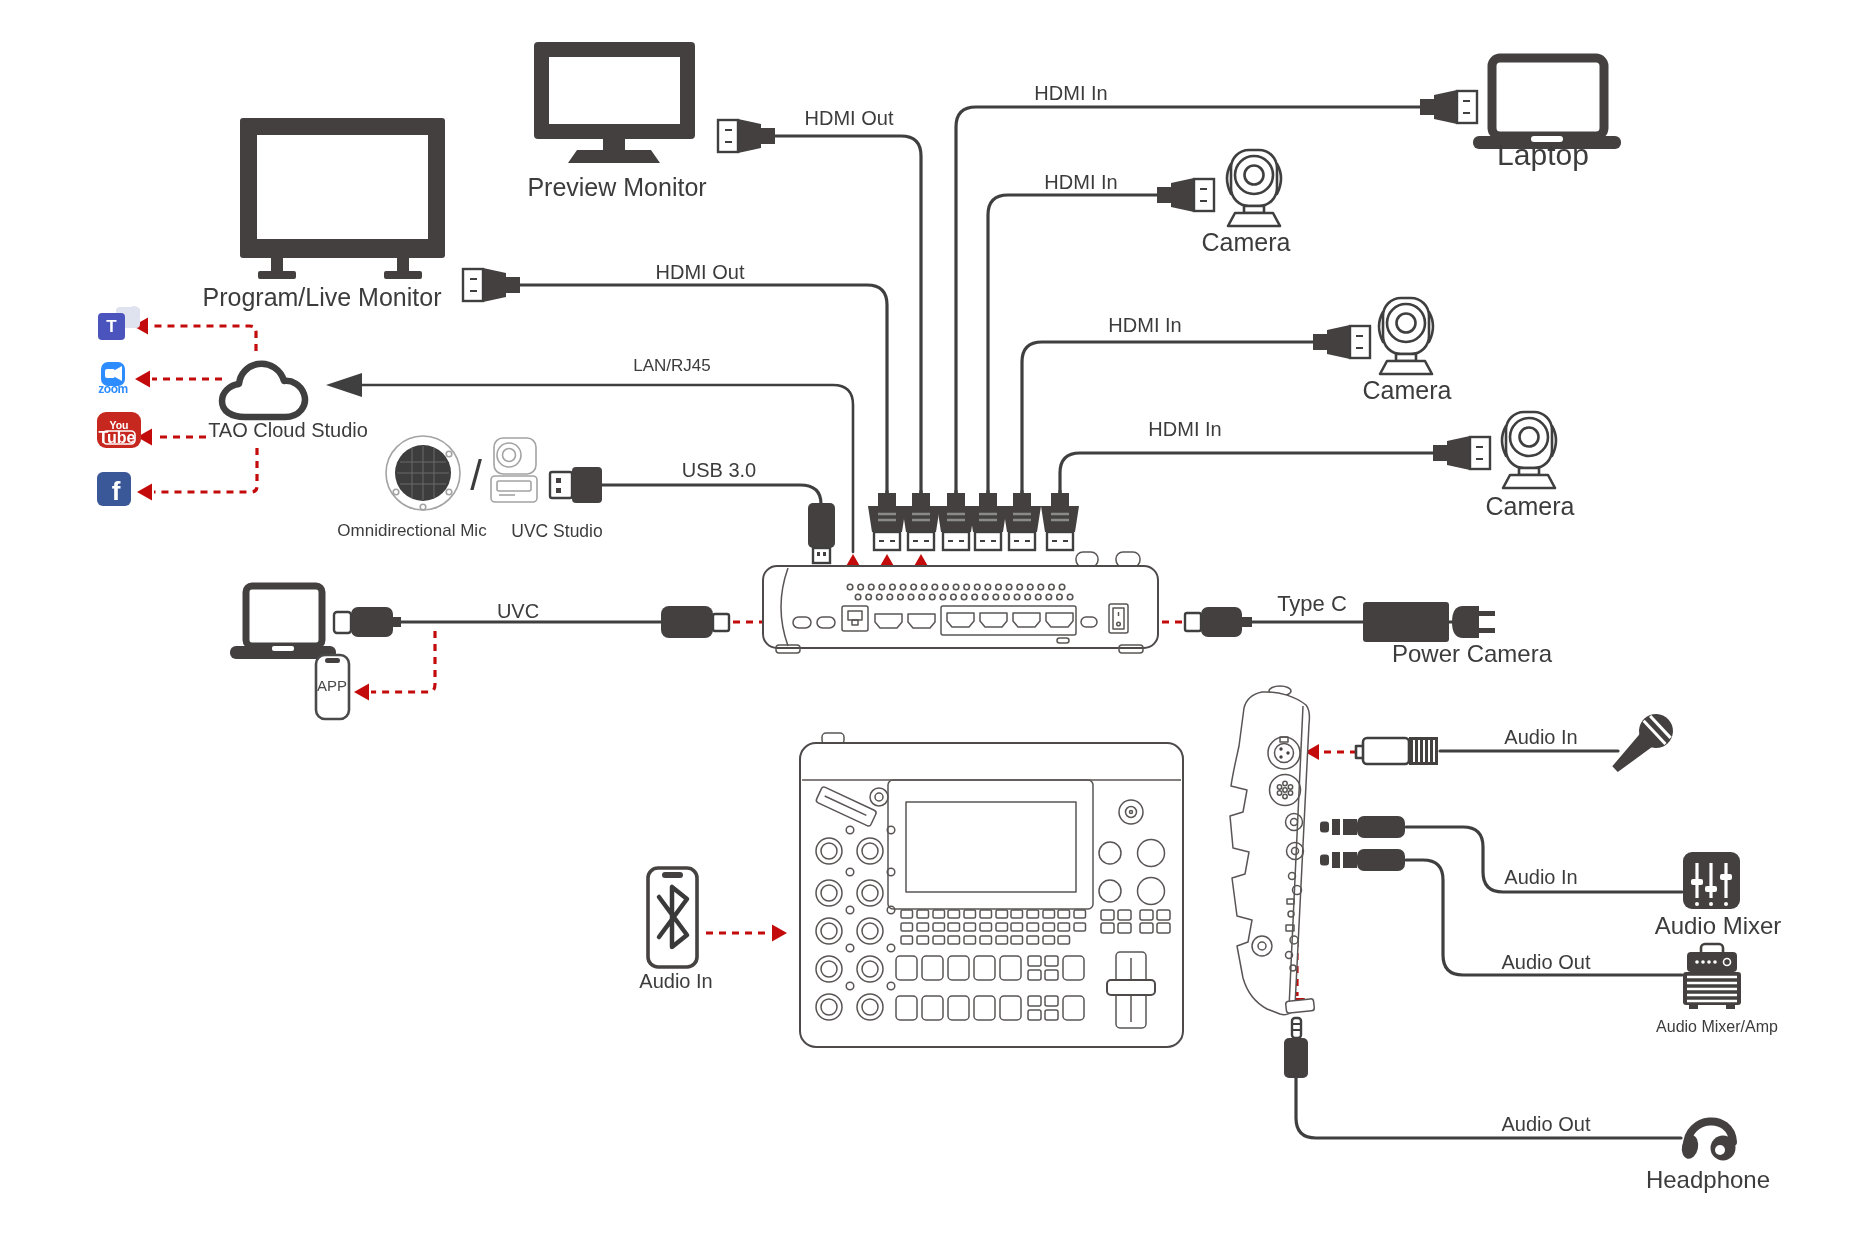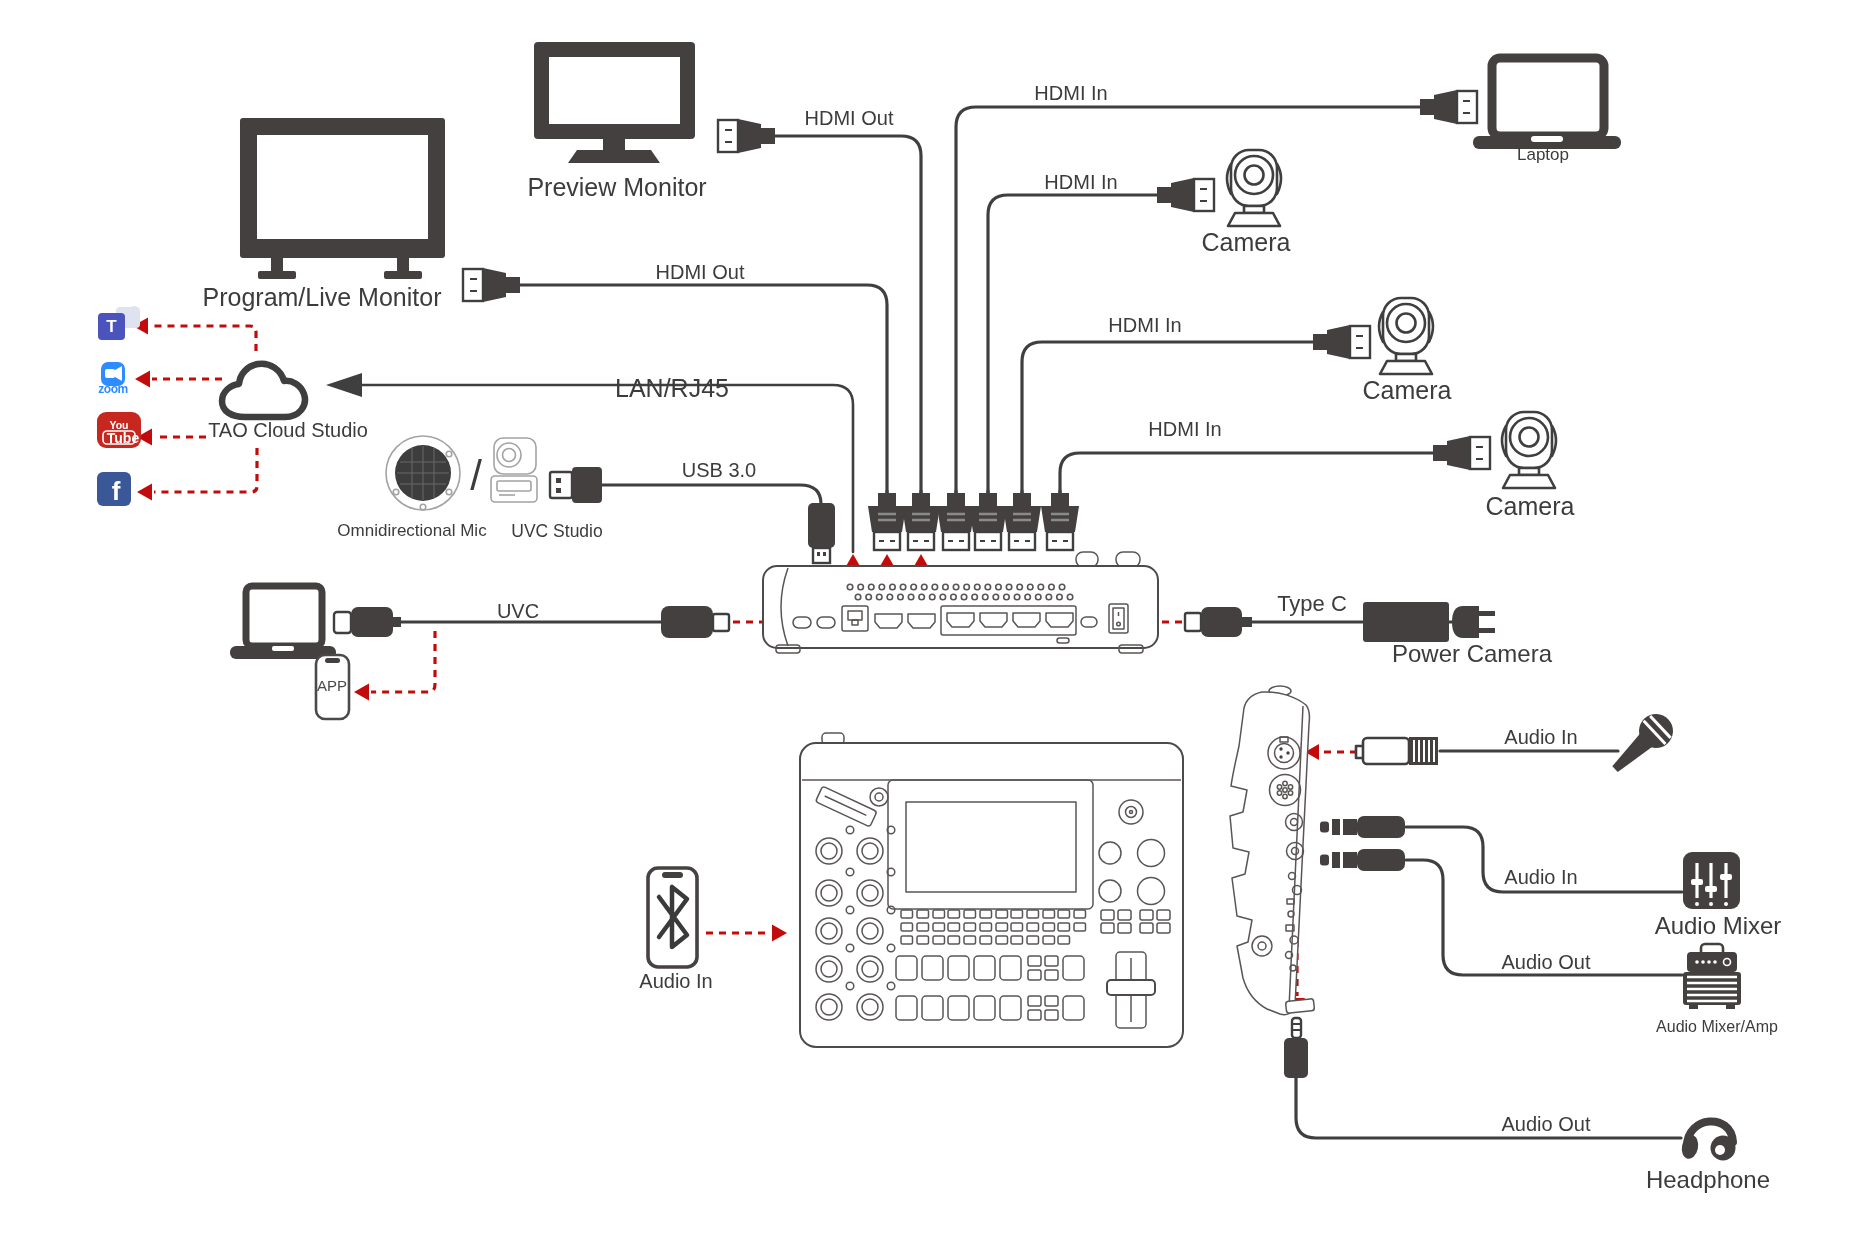--- a/index.html
+++ b/index.html
@@ -516,31 +516,31 @@
     <g transform="rotate(12 1690 1147)">
           <ellipse class="dk" cx="1690" cy="1147" rx="8" ry="12"></ellipse>
         </g>
     <circle class="dk" cx="1723" cy="1148" r="12.5"></circle>
     <circle cx="1720" cy="1150" r="5" fill="#fff"></circle>
   </g>
 </svg>
 
 <div class="lbl" style="left:617px;top:187px;font-size:25px">Preview Monitor</div>
 <div class="lbl" style="left:322px;top:297px;font-size:25px">Program/Live Monitor</div>
-<div class="lbl" style="left:1543px;top:155px;font-size:17px">Laptop</div>
+<div class="lbl" style="left:1543px;top:155px;font-size:30px">Laptop</div>
 <div class="lbl" style="left:1246px;top:242px;font-size:25px">Camera</div>
 <div class="lbl" style="left:1407px;top:390px;font-size:25px">Camera</div>
 <div class="lbl" style="left:1530px;top:506px;font-size:25px">Camera</div>
 <div class="lbl" style="left:849px;top:118px;font-size:20px">HDMI Out</div>
 <div class="lbl" style="left:700px;top:272px;font-size:20px">HDMI Out</div>
 <div class="lbl" style="left:1071px;top:93px;font-size:20px">HDMI In</div>
 <div class="lbl" style="left:1081px;top:182px;font-size:20px">HDMI In</div>
 <div class="lbl" style="left:1145px;top:325px;font-size:20px">HDMI In</div>
 <div class="lbl" style="left:1185px;top:429px;font-size:20px">HDMI In</div>
-<div class="lbl" style="left:672px;top:388px;font-size:25px">LAN/RJ45</div>
+<div class="lbl" style="left:672px;top:366px;font-size:17px">LAN/RJ45</div>
 <div class="lbl" style="left:288px;top:430px;font-size:20px">TAO Cloud Studio</div>
 <div class="lbl" style="left:719px;top:470px;font-size:20px">USB 3.0</div>
 <div class="lbl" style="left:412px;top:531px;font-size:17px">Omnidirectional Mic</div>
 <div class="lbl" style="left:557px;top:531px;font-size:17.5px">UVC Studio</div>
 <div class="lbl" style="left:476px;top:476px;font-size:42px;font-weight:300">/</div>
 <div class="lbl" style="left:518px;top:611px;font-size:20px">UVC</div>
 <div class="lbl" style="left:332px;top:685px;font-size:15px;color:#4a4a4a">APP</div>
 <div class="lbl" style="left:1312px;top:604px;font-size:22px">Type C</div>
 <div class="lbl" style="left:1472px;top:654px;font-size:24px">Power Camera</div>
 <div class="lbl" style="left:676px;top:981px;font-size:20px">Audio In</div>
@@ -548,16 +548,16 @@
 <div class="lbl" style="left:1541px;top:877px;font-size:20px">Audio In</div>
 <div class="lbl" style="left:1546px;top:962px;font-size:20px">Audio Out</div>
 <div class="lbl" style="left:1546px;top:1124px;font-size:20px">Audio Out</div>
 <div class="lbl" style="left:1718px;top:926px;font-size:24px">Audio Mixer</div>
 <div class="lbl" style="left:1717px;top:1027px;font-size:16px">Audio Mixer/Amp</div>
 <div class="lbl" style="left:1708px;top:1180px;font-size:24px">Headphone</div>
 
 <div class="lbl wlbl" style="left:111.5px;top:327px;font-size:17px">T</div>
 <div class="lbl" style="left:113px;top:389px;font-size:12px;font-weight:bold;color:var(--zoom);letter-spacing:-0.5px">zoom</div>
 <div class="lbl wlbl" style="left:119px;top:425px;font-size:10.5px">You</div>
-<div class="lbl wlbl" style="left:123px;top:438px;font-size:14px">Tube</div>
+<div class="lbl wlbl" style="left:117px;top:438px;font-size:16px">Tube</div>
 <div class="lbl wlbl" style="left:116px;top:491px;font-size:26px">f</div>
 
 </div>
 
 </body></html>

